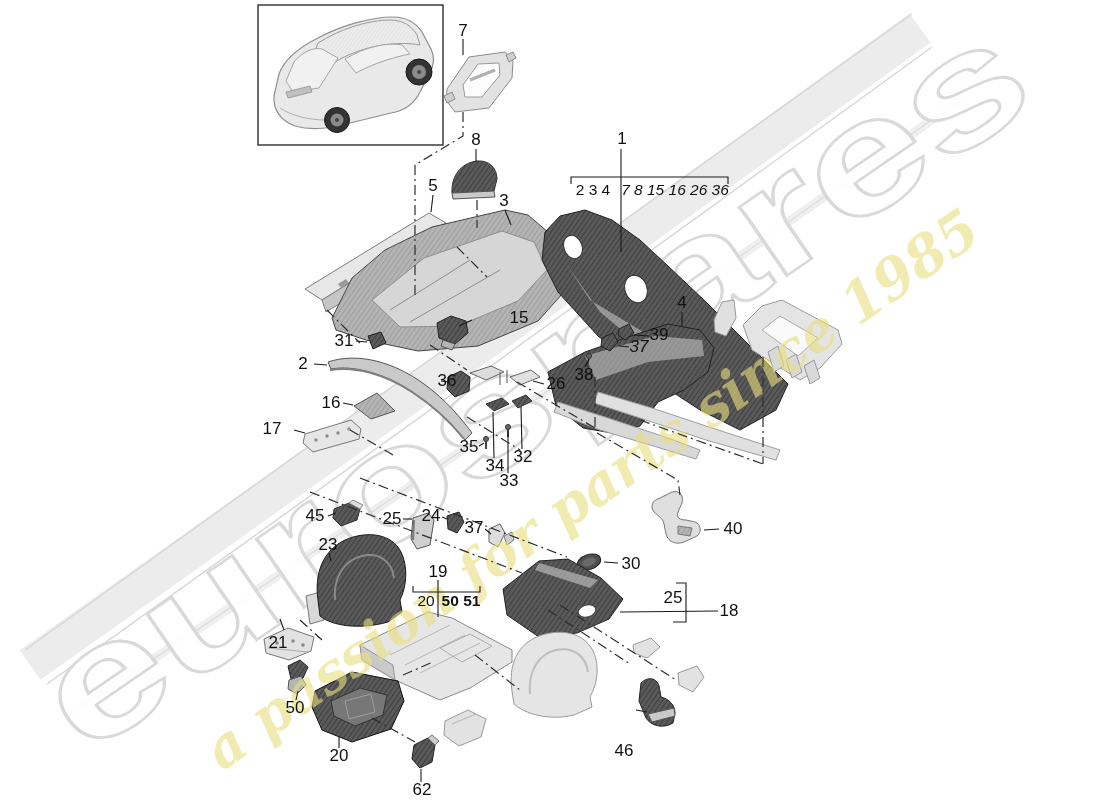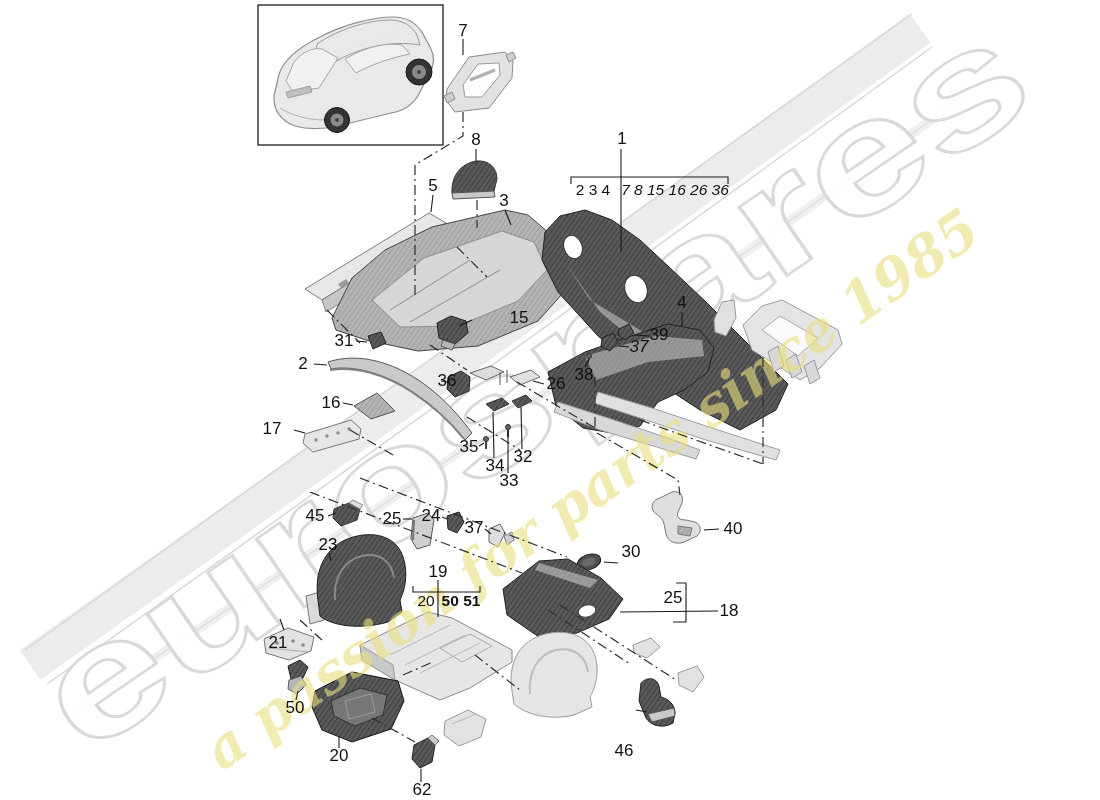--- a/index.html
+++ b/index.html
@@ -371,21 +371,21 @@
       <span class="callout" style="left: 509px; top: 481px;">33</span>
       <span class="callout" style="left: 315px; top: 516px;">45</span>
       <span class="callout" style="left: 392px; top: 519px;">25</span>
       <span class="callout" style="left: 431px; top: 516px;">24</span>
       <span class="callout" style="left: 474px; top: 528px;">37</span>
       <span class="callout" style="left: 328px; top: 545px;">23</span>
       <span class="callout" style="left: 438px; top: 572px;">19</span>
       <span class="callout group" style="left: 426px; top: 601px;">20</span>
       <span class="callout group" style="left: 461px; top: 601px; font-weight: bold;">50 51</span>
       <span class="callout" style="left: 278px; top: 611px; margin-top: 32px;">21</span>
-      <span class="callout" style="left: 631px; top: 552px; text-align: right;">30</span>
+      <span class="callout" style="left: 631px; top: 564px; text-align: right;">30</span>
       <span class="callout" style="left: 733px; top: 529px;">40</span>
       <span class="callout" style="left: 673px; top: 598px;">25</span>
       <span class="callout" style="left: 729px; top: 611px;">18</span>
       <span class="callout" style="left: 624px; top: 709px; margin-top: 42px;">46</span>
       <span class="callout" style="left: 295px; top: 708px;">50</span>
       <span class="callout" style="left: 339px; top: 756px;">20</span>
       <span class="callout" style="left: 422px; top: 790px;">62</span>
     </div>
 
 </div>

